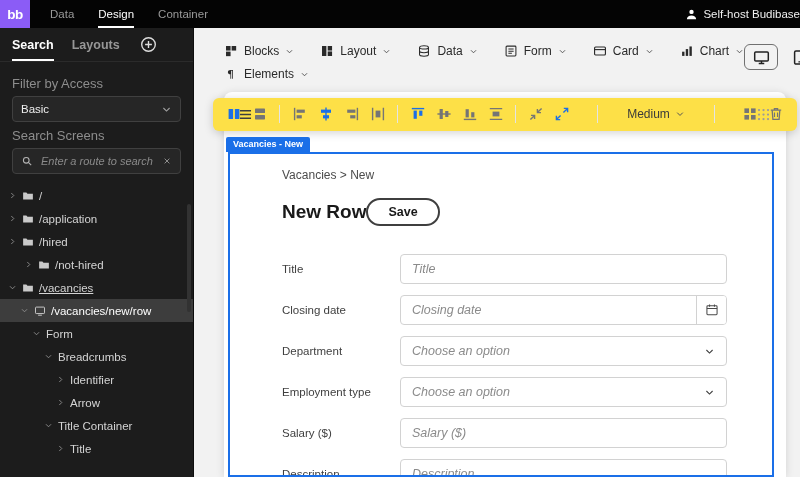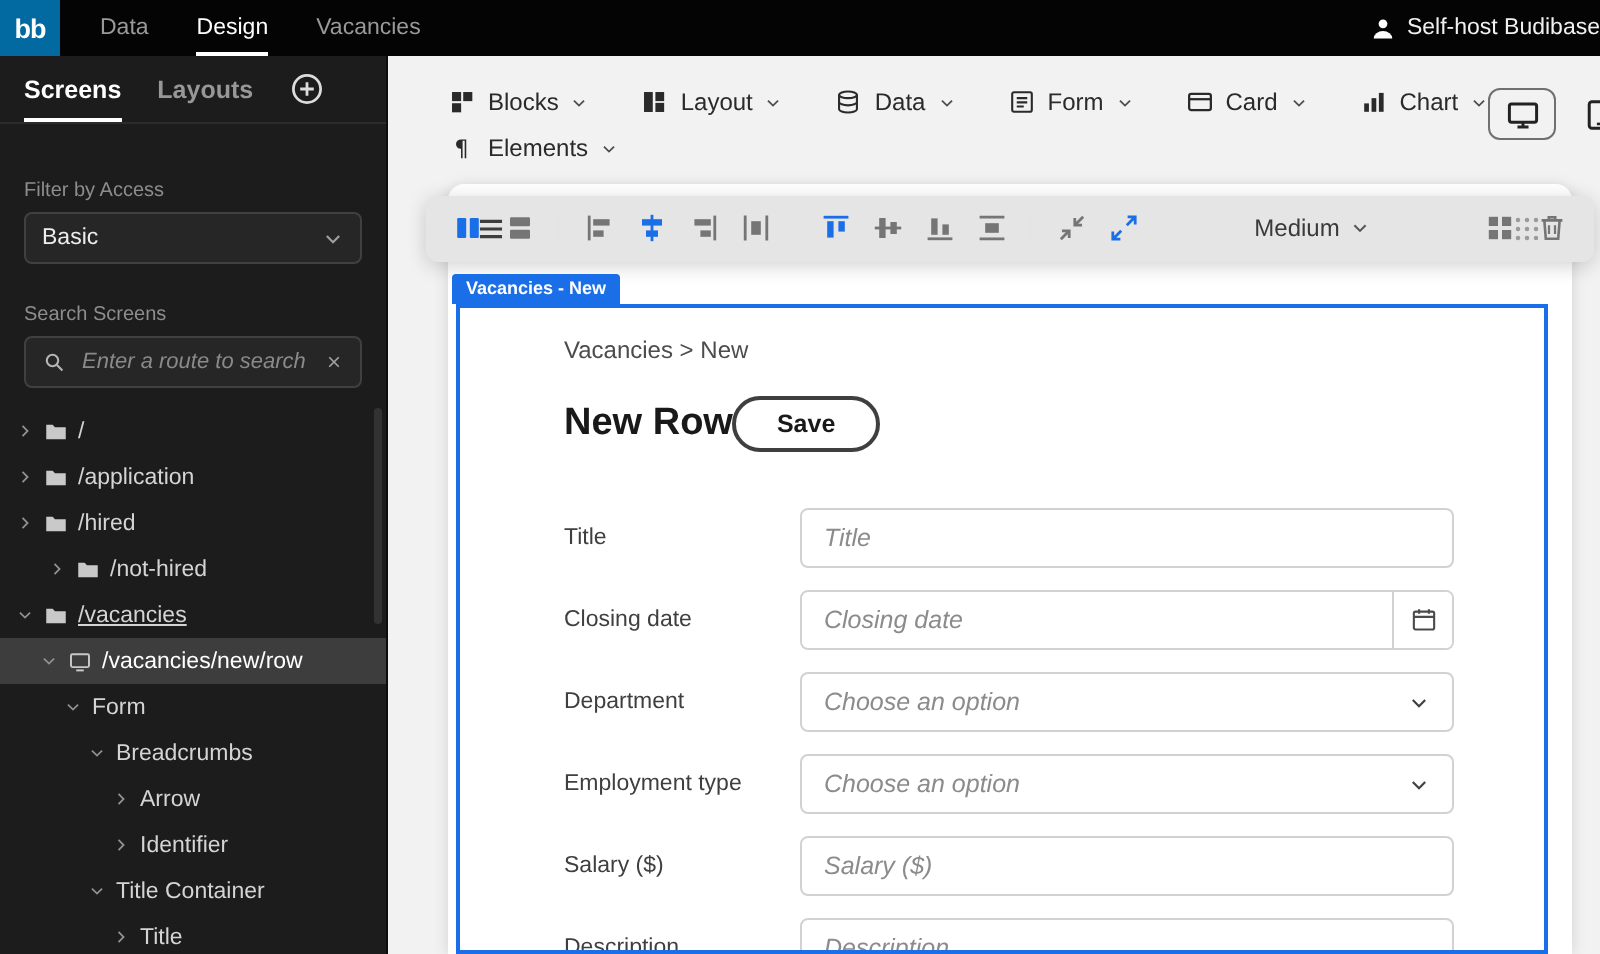--- a/index.html
+++ b/index.html
@@ -4,41 +4,41 @@
 <style>
   * { box-sizing: border-box; }
   body { margin:0; background:#e9e9e9; }
   .app { width:800px; height:477px; overflow:hidden; position:relative;
          font-family:"Liberation Sans","DejaVu Sans",sans-serif;
          display:flex; flex-direction:column; background:#f2f2f2; }
 
   
   .topbar { height:28px; flex:0 0 28px; background:#040404; display:flex; align-items:center; color:#ddd; }
   .logo { width:30px; height:28px; display:flex; align-items:center; justify-content:center;
-          font-weight:bold; font-size:13.5px; color:#fff; background:#0369a1; letter-spacing:-0.5px; cursor:pointer; }
+          font-weight:bold; font-size:13.5px; color:#fff; background:#8b5cf6; letter-spacing:-0.5px; cursor:pointer; }
   .topnav { display:flex; height:100%; margin-left:8px; }
   .top-tab { display:flex; align-items:center; padding:0 12px; font-size:11.5px; color:#999; position:relative; cursor:pointer; }
   .top-tab.active { color:#fff; }
   .top-tab.active::after { content:""; position:absolute; left:12px; right:12px; bottom:0; height:2px; background:#fff; }
   .topbar-right { margin-left:auto; display:flex; align-items:center; gap:5px; font-size:11.5px; color:#f0f0f0; white-space:nowrap; cursor:pointer; }
   .u-person { font-size:13px; color:#fff; }
 
   .shell { flex:1; display:flex; min-height:0; }
 
   
   .sidebar { width:194px; flex:0 0 194px; background:#1c1c1c; display:flex; flex-direction:column; position:relative; min-height:0; border-right:1px solid #0d0d0d; }
   .side-tabs { display:flex; align-items:center; padding:0 12px; height:34px; flex:0 0 34px; border-bottom:1px solid #2b2b2b; }
   .side-tabs-list { display:flex; height:100%; }
   .side-tab { display:flex; align-items:center; margin-right:18px; font-size:12.5px; font-weight:600; color:#979797; position:relative; cursor:pointer; }
   .side-tab.active { color:#fff; }
   .side-tab.active::after { content:""; position:absolute; left:0; right:0; bottom:0; height:2px; background:#fff; }
   .add-btn { margin-left:auto; margin-right:24px; background:none; border:none; padding:0; color:#dcdcdc; cursor:pointer; display:flex; }
   .i-plus { font-size:17px; }
   .side-controls { padding:8px 12px 4px; }
-  .side-label { display:block; font-size:10px; color:#8d8d8d; margin:20px 0 5px; }
+  .side-label { display:block; font-size:13px; color:#8d8d8d; margin:6px 0 5px; }
   .dk-select, .dk-search { height:26px; background:#262626; border:1px solid #404040; border-radius:4px; display:flex; align-items:center; padding:0 8px; }
   .dk-select { justify-content:space-between; font-size:11.5px; color:#ededed; cursor:pointer; margin-bottom:4px; }
   .i-chev-dk { font-size:11px; color:#9f9f9f; }
   .dk-search { gap:6px; }
   .i-mag { font-size:12px; color:#b5b5b5; }
   .dk-input { flex:1; min-width:0; background:transparent; border:none; outline:none; color:#e0e0e0; font-size:11px; font-family:inherit; }
   .dk-input::placeholder { color:#8a8a8a; font-style:italic; }
   .i-close { font-size:10px; color:#a5a5a5; cursor:pointer; }
   .tree { flex:1; margin-top:6px; overflow:hidden; }
   .tree-row { height:23px; display:flex; align-items:center; gap:5px; font-size:11.5px; color:#d4d4d4; cursor:pointer; white-space:nowrap; }
@@ -60,21 +60,21 @@
                 border:1.5px solid transparent; border-radius:6px; background:none; color:#222; cursor:pointer; padding:0; }
   .device-btn.active { border-color:#707070; }
   .device-btn .icon { font-size:17px; }
 
   
   .canvas { flex:1; margin:2px 14px 0 30px; background:#fff; border-radius:8px 8px 0 0;
             box-shadow:0 1px 8px rgba(0,0,0,0.13); display:flex; flex-direction:column; min-height:0; }
   .canvas-toolbar { position:relative; height:44px; flex:0 0 44px; display:flex; align-items:center; justify-content:center; }
   .hamburger { position:absolute; left:13px; background:none; border:none; padding:0; color:#3e3e3e; cursor:pointer; display:flex; }
   .i-menu { font-size:17px; }
-  .float-bar { display:flex; align-items:center; background:#e5e5e5; border-radius:6px; padding:4px 8px;
+  .float-bar { display:flex; align-items:center; background:#fde047; border-radius:6px; padding:4px 8px;
                box-shadow:0 2px 10px rgba(0,0,0,0.18);gap:17px; }
   .tb-groups { display:flex; align-items:center; gap:1px; }
   .tb-btn { width:25px; height:25px; display:flex; align-items:center; justify-content:center;
             background:none; border:none; border-radius:4px; color:#757575; cursor:pointer; padding:0; }
   .tb-btn .icon { font-size:16px; }
   .tb-btn.active { color:#1a6fe8; }
   .tb-sep { width:1px; height:18px; background:#e4e4e4; margin:0 6px; flex:0 0 1px; }
   .size-select { display:flex; align-items:center; gap:5px; padding:0 6px; font-size:12px; color:#3a3a3a; cursor:pointer; }
   .i-chev-sm { font-size:10px; color:#555; }
   .drag-dots { position:absolute; right:15px; font-size:15px; color:#9b9b9b; cursor:grab; }
@@ -109,39 +109,39 @@
 </head>
 <body>
 
 <div class="app">
 
   <header class="topbar">
     <div class="logo">bb</div>
     <nav class="topnav">
         <div class="top-tab">Data</div>
         <div class="top-tab active">Design</div>
-        <div class="top-tab">Vacancies</div>
+        <div class="top-tab">Container</div>
       </nav>
     <div class="topbar-right">
       <span class="icon u-person">
           <svg viewBox="0 0 16 16" aria-hidden="true">
             <circle cx="8" cy="4.8" r="2.7" fill="currentColor"></circle>
             <path d="M2.3 13.8a5.7 4.6 0 0 1 11.4 0z" fill="currentColor"></path>
           </svg>
         </span>
       <span>Self-host Budibase</span>
     </div>
   </header>
 
   <div class="shell">
 
     <aside class="sidebar">
       <div class="side-tabs">
         <div class="side-tabs-list">
-            <div class="side-tab active">Screens</div>
+            <div class="side-tab active">Search</div>
             <div class="side-tab">Layouts</div>
           </div>
         <button class="add-btn">
           <span class="icon i-plus">
               <svg viewBox="0 0 16 16" aria-hidden="true">
                 <circle cx="8" cy="8" r="6.4" fill="none" stroke="currentColor" stroke-width="1.3"></circle>
                 <path d="M8 4.8v6.4M4.8 8h6.4" stroke="currentColor" stroke-width="1.3" fill="none"></path>
               </svg>
             </span>
         </button>
@@ -267,29 +267,29 @@
               </svg>
             </span>
             <span class="tree-label">Breadcrumbs</span>
           </div>
           <div class="tree-row" style="padding-left: 56px;">
             <span class="icon tree-chevron">
               <svg viewBox="0 0 16 16" aria-hidden="true">
                 <path d="M5.8 3.5 10.3 8l-4.5 4.5" fill="none" stroke="currentColor" stroke-width="1.6"></path>
               </svg>
             </span>
+            <span class="tree-label">Identifier</span>
+          </div>
+          <div class="tree-row" style="padding-left: 56px;">
+            <span class="icon tree-chevron">
+              <svg viewBox="0 0 16 16" aria-hidden="true">
+                <path d="M5.8 3.5 10.3 8l-4.5 4.5" fill="none" stroke="currentColor" stroke-width="1.6"></path>
+              </svg>
+            </span>
             <span class="tree-label">Arrow</span>
-          </div>
-          <div class="tree-row" style="padding-left: 56px;">
-            <span class="icon tree-chevron">
-              <svg viewBox="0 0 16 16" aria-hidden="true">
-                <path d="M5.8 3.5 10.3 8l-4.5 4.5" fill="none" stroke="currentColor" stroke-width="1.6"></path>
-              </svg>
-            </span>
-            <span class="tree-label">Identifier</span>
           </div>
           <div class="tree-row" style="padding-left: 44px;">
             <span class="icon tree-chevron">
               <svg viewBox="0 0 16 16" aria-hidden="true">
                 <path d="M3.5 5.8 8 10.3l4.5-4.5" fill="none" stroke="currentColor" stroke-width="1.6"></path>
               </svg>
             </span>
             <span class="tree-label">Title Container</span>
           </div>
           <div class="tree-row" style="padding-left: 56px;">

